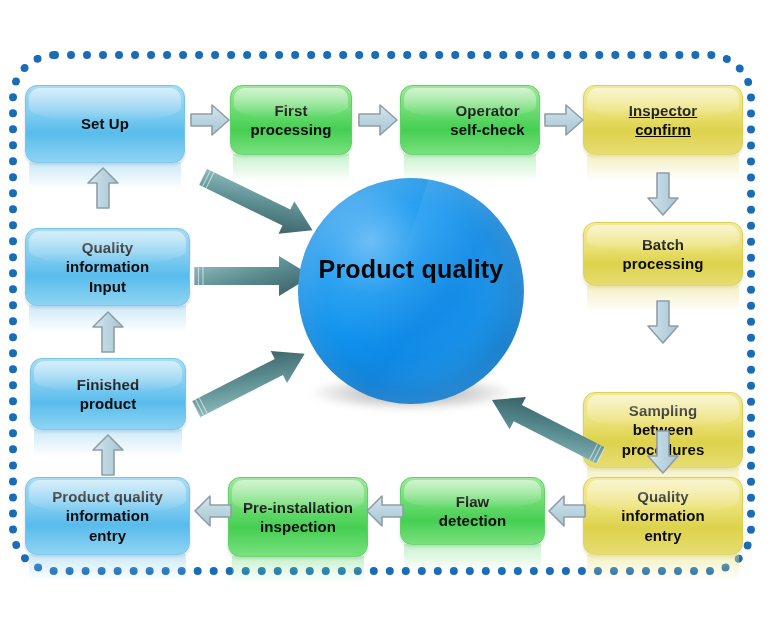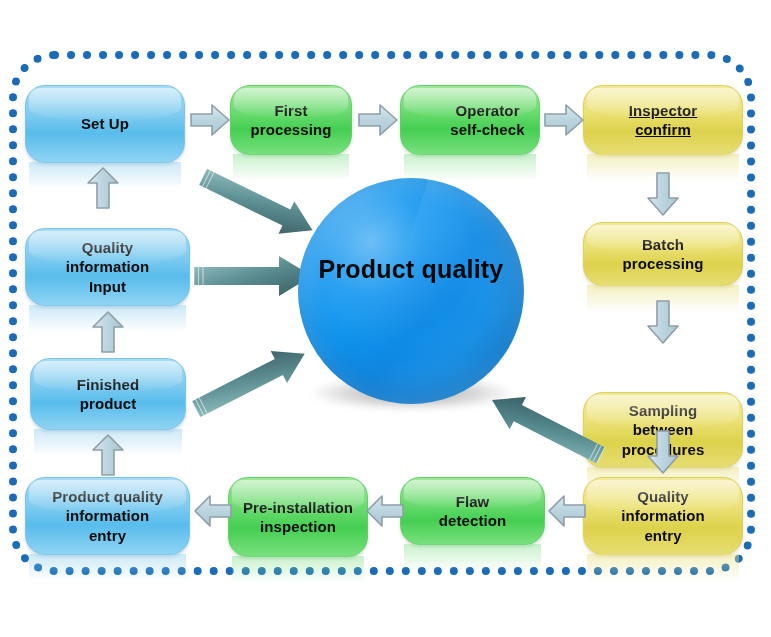--- a/index.html
+++ b/index.html
@@ -29,21 +29,21 @@
     border: 8px dotted #1B6CB8;
     border-radius: 46px;
     box-sizing: border-box;
     pointer-events: none;
   }
 
   
   .box {
     position: absolute;
     box-sizing: border-box;
-    border-radius: 20px;
+    border-radius: 12px;
     display: flex;
     align-items: center;
     justify-content: center;
     text-align: center;
     font-weight: bold;
     font-size: 15px;
     line-height: 1.28;
     color: #0a0a0a;
     letter-spacing: .1px;
     padding: 4px 7px;

